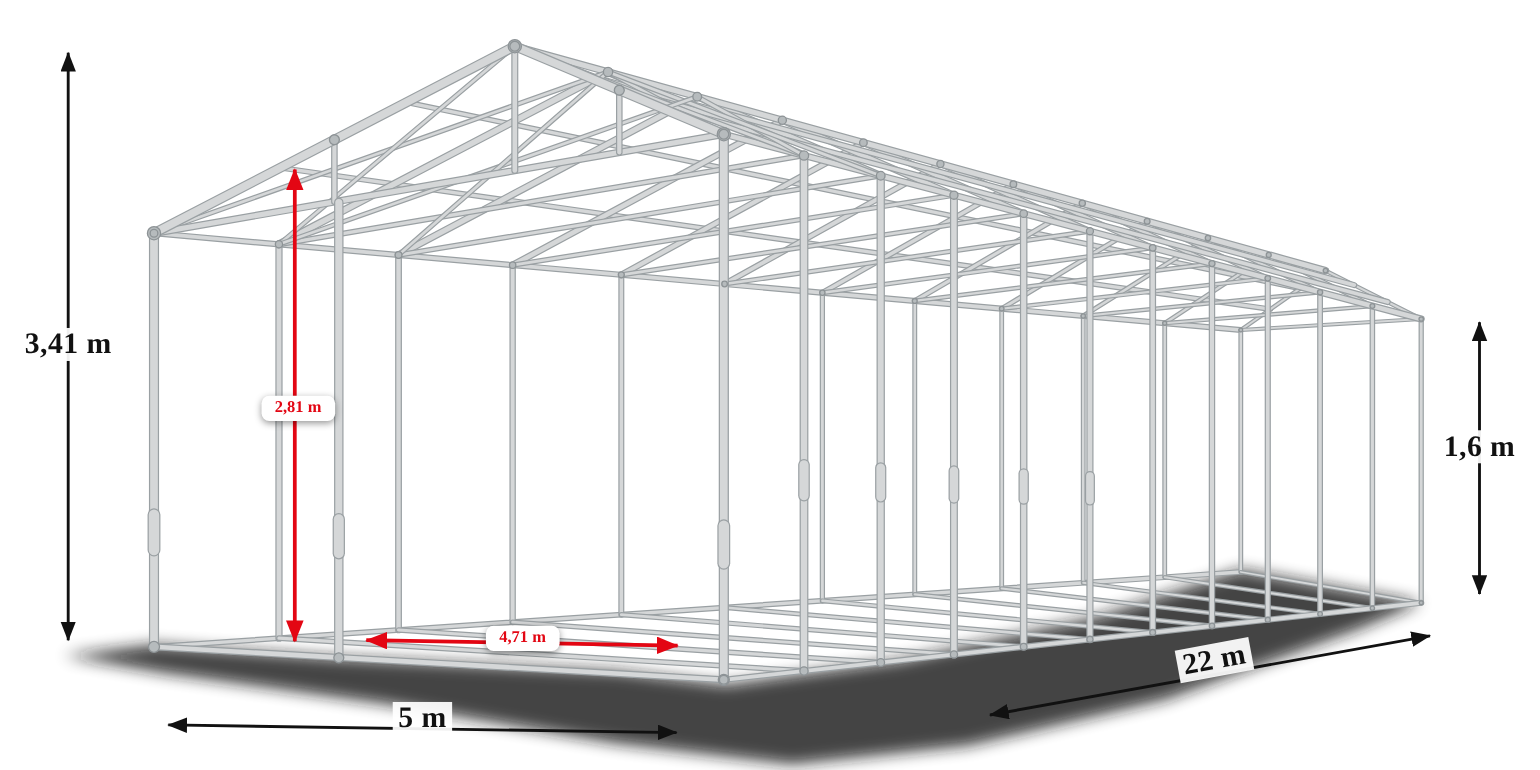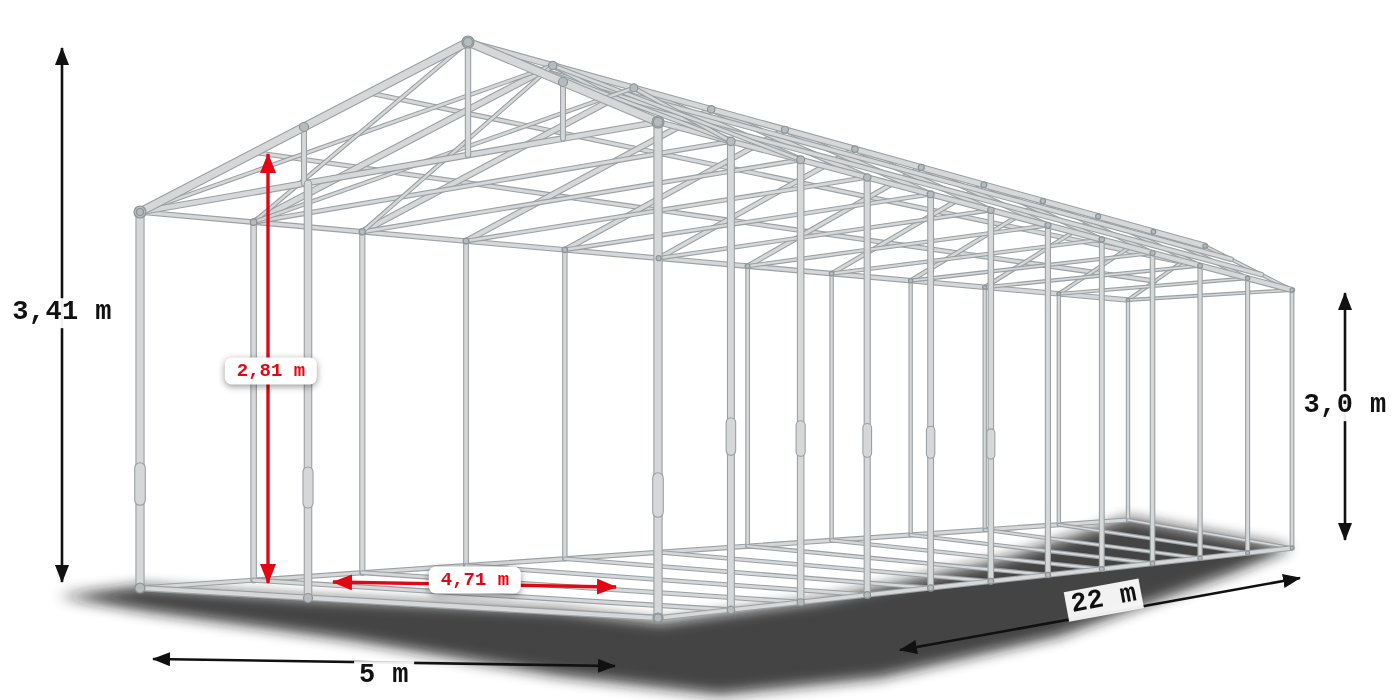--- a/index.html
+++ b/index.html
@@ -1,24 +1,24 @@
 <!DOCTYPE html>
 <html><head>
 <meta charset="utf-8">
 <style>
   *{margin:0;padding:0;box-sizing:border-box}
   html,body{width:1400px;height:700px;background:#fff}
   .stage{position:relative;width:1400px;height:700px;background:#fff;
-         font-family:Liberation Mono, monospace;overflow:hidden}
+         font-family:Liberation Serif, serif;overflow:hidden}
   .stage svg{position:absolute;left:0;top:0}
   .dim-label{position:absolute;transform:translate(-50%,-50%);white-space:nowrap;
              font-weight:700;z-index:2;line-height:1.1}
   .dim-black{color:#111;font-size:27px;background:rgba(255,255,255,.93);padding:0 5px;letter-spacing:.4px}
   .dim-rot{transform:translate(-50%,-50%) rotate(-10.5deg)}
-  .dim-chip{color:#e30613;font-size:19px;background:#fff;padding:3px 12px;border-radius:7px;
+  .dim-chip{color:#e30613;font-size:15px;background:#fff;padding:3px 12px;border-radius:7px;
             box-shadow:0 2px 7px rgba(0,0,0,.42)}
   .dB{stroke:#111;stroke-width:2.6;fill:none}
   .dR{stroke:#e30613;stroke-width:3.4;fill:none}
 </style>
 </head>
 <body>
 
 <div class="stage">
 
   <svg id="scene-svg" width="1400" height="700" viewBox="0 0 1400 700">
@@ -313,16 +313,16 @@
       <line class="dB" x1="153" y1="659" x2="615" y2="666" marker-start="url(#mA)" marker-end="url(#mA)"></line>
       <line class="dB" x1="900" y1="650" x2="1300" y2="578" marker-start="url(#mA)" marker-end="url(#mA)"></line>
       <line class="dR" x1="268" y1="154" x2="268" y2="583" marker-start="url(#mR)" marker-end="url(#mR)"></line>
       <line class="dR" x1="333" y1="582" x2="616" y2="587" marker-start="url(#mR)" marker-end="url(#mR)"></line>
     </g>
   </svg>
 
   <div class="dim-label dim-black" style="left:62px;top:313px;">3,41 m</div>
   <div class="dim-label dim-chip" style="left:271px;top:371px;">2,81 m</div>
   <div class="dim-label dim-chip" style="left:475px;top:580px;">4,71 m</div>
-  <div class="dim-label dim-black" style="left:384px;top:676px;text-align:right;">5 m</div>
+  <div class="dim-label dim-black" style="left:384px;top:653px;text-align:right;">5 m</div>
   <div class="dim-label dim-black dim-rot" style="left:1104px;top:600px;">22 m</div>
-  <div class="dim-label dim-black" style="left:1345px;top:406px;">3,0 m</div>
+  <div class="dim-label dim-black" style="left:1345px;top:406px;">1,6 m</div>
 </div>
 
 </body></html>

